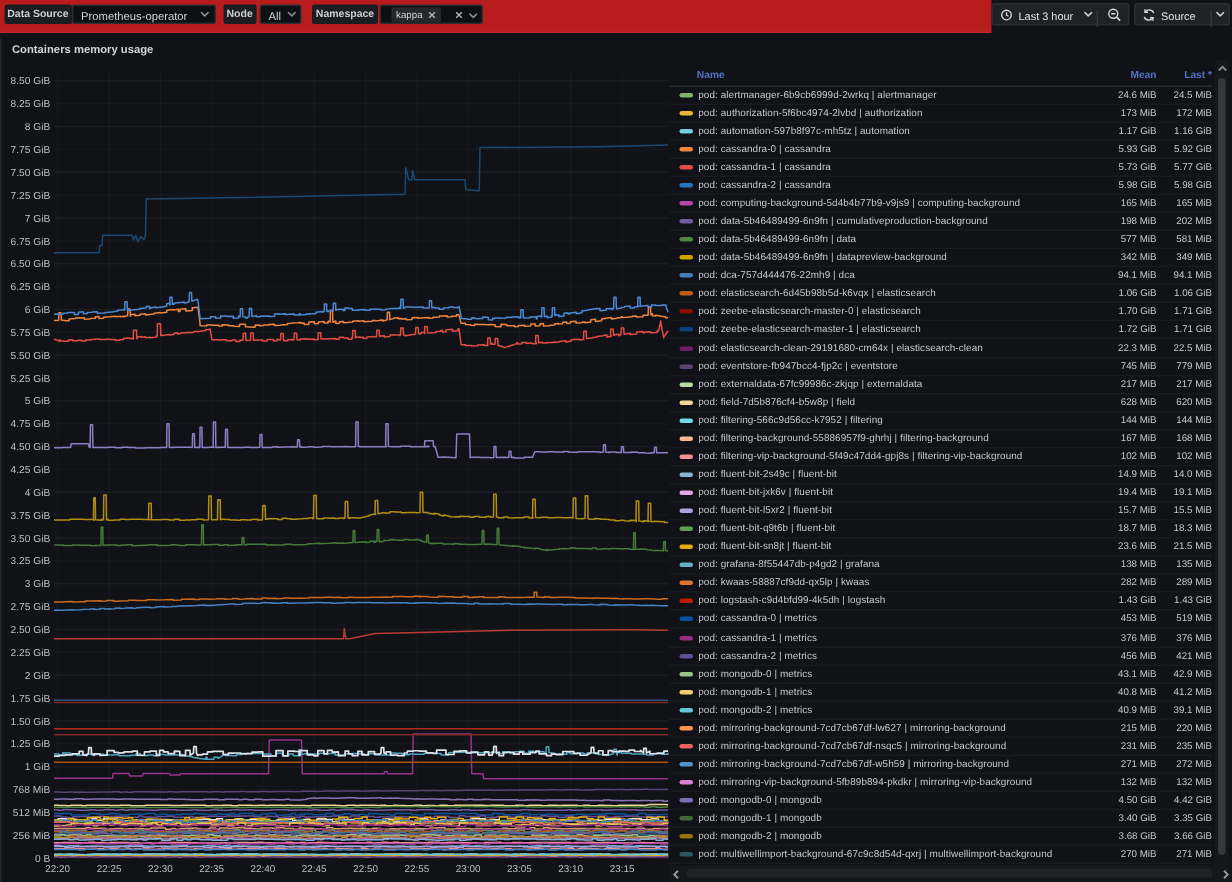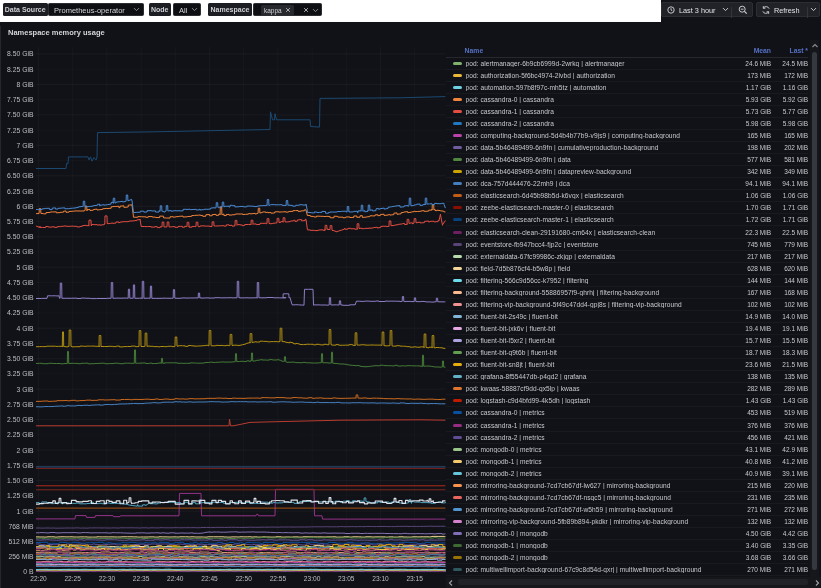--- a/index.html
+++ b/index.html
@@ -1,16 +1,16 @@
 <!DOCTYPE html>
 <html><head><meta charset="utf-8"><style>
 * { margin:0; padding:0; box-sizing:border-box; }
 html,body { width:821px; height:588px; background:#111217; overflow:hidden;
   font-family:"Liberation Sans",sans-serif; }
-.topbar { position:absolute; left:0; top:0; width:661px; height:22px; background:#ffffff;
+.topbar { position:absolute; left:0; top:0; width:661px; height:22px; background:#b91c1c;
   border-bottom:1px solid rgba(204,204,220,0.07); }
 .chip { position:absolute; top:2.5px; height:13.5px; background:#1b1d22; color:#cfd0d6;
   font-size:7px; font-weight:bold; display:flex; align-items:center; justify-content:center;
   border-radius:1.5px; }
 .drop { position:absolute; top:2.5px; height:13.5px; background:#0e0f13; color:#d3d4da;
   font-size:7.5px; display:flex; align-items:center; border:1px solid #2b2d33; border-radius:1.5px; }
 .pill { background:#26282e; border-radius:1.5px; height:9.8px; padding:0 3.5px;
   display:inline-flex; align-items:center; font-size:6.5px; color:#cfd0d6; }
 .tbtn { position:absolute; top:2px; height:14.5px; background:#202227; border:1px solid #2c2e34;
   border-radius:2px; display:flex; align-items:stretch; color:#d5d7de; }
@@ -86,30 +86,30 @@
   </div>
   <div class="tbtn" style="left:755.5px;width:64px">
      <span style="position:absolute;left:4.5px;top:2.3px;display:inline-flex">
         <svg width="10" height="10" viewBox="0 0 11 11">
           <path d="M9.0 4.1 A3.6 3.6 0 0 0 2.7 3.3" stroke="#d5d7de" stroke-width="1" fill="none"></path>
           <path d="M2.6 1.3 L2.5 3.6 L4.8 3.5" stroke="#d5d7de" stroke-width="1" fill="none"></path>
           <path d="M2.0 6.9 A3.6 3.6 0 0 0 8.3 7.7" stroke="#d5d7de" stroke-width="1" fill="none"></path>
           <path d="M8.4 9.7 L8.5 7.4 L6.2 7.5" stroke="#d5d7de" stroke-width="1" fill="none"></path>
         </svg>
       </span>
-     <span class="ttxt" style="position:absolute;left:17.5px;top:3px">Refresh</span>
+     <span class="ttxt" style="position:absolute;left:17.5px;top:3px">Source</span>
      <span class="tdiv" style="position:absolute;left:50px;top:2px;height:10.5px"></span>
      <span style="position:absolute;left:53.5px;top:2.7px;display:inline-flex">
         <svg width="7" height="7" viewBox="0 0 7 7">
           <path d="M1.3 2.4 L3.5 4.6 L5.7 2.4" stroke="#c9cad1" stroke-width="1" fill="none" stroke-linecap="round" stroke-linejoin="round"></path>
         </svg>
       </span>
   </div>
 </div>
-<div class="title">Namespace memory usage</div>
+<div class="title">Containers memory usage</div>
 <div class="leftedge"></div>
 <svg width="821" height="588" viewBox="0 0 821 588" style="position:absolute;left:0;top:0">
 <line x1="36" y1="572.0" x2="445.5" y2="572.0" stroke="rgba(204,204,220,0.055)" stroke-width="1"></line>
 <line x1="36" y1="556.8" x2="445.5" y2="556.8" stroke="rgba(204,204,220,0.028)" stroke-width="1"></line>
 <line x1="36" y1="541.5" x2="445.5" y2="541.5" stroke="rgba(204,204,220,0.055)" stroke-width="1"></line>
 <line x1="36" y1="526.3" x2="445.5" y2="526.3" stroke="rgba(204,204,220,0.028)" stroke-width="1"></line>
 <line x1="36" y1="511.1" x2="445.5" y2="511.1" stroke="rgba(204,204,220,0.055)" stroke-width="1"></line>
 <line x1="36" y1="495.8" x2="445.5" y2="495.8" stroke="rgba(204,204,220,0.028)" stroke-width="1"></line>
 <line x1="36" y1="480.6" x2="445.5" y2="480.6" stroke="rgba(204,204,220,0.055)" stroke-width="1"></line>
 <line x1="36" y1="465.3" x2="445.5" y2="465.3" stroke="rgba(204,204,220,0.028)" stroke-width="1"></line>

